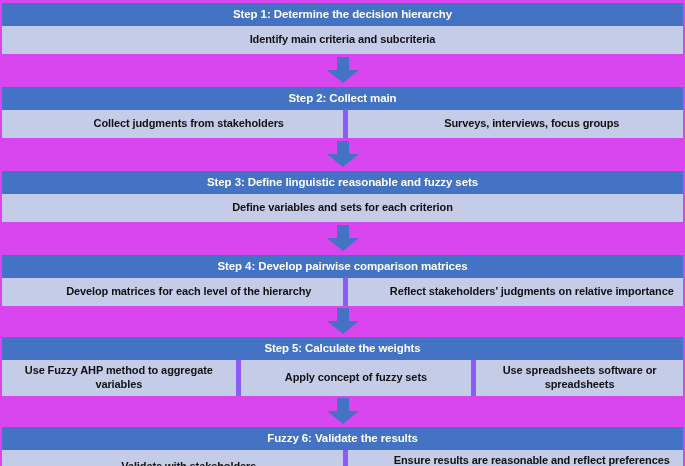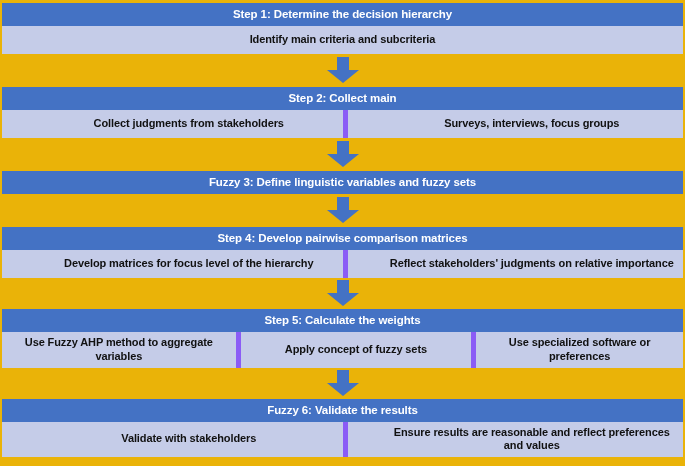--- a/index.html
+++ b/index.html
@@ -10,21 +10,21 @@
   body {
     width: 685px;
     height: 466px;
     font-family: "Liberation Sans", sans-serif;
     overflow: hidden;
   }
   #flowchart {
     width: 685px;
     height: 466px;
     position: relative;
-    background: #eab308;
+    background: #d946ef;
     box-sizing: border-box;
     padding: 3px 2px 0 2px;
   }
   .step-block {
     width: 681px;
     margin: 0 auto;
   }
   .step-header {
     background: #4472C4;
     color: #ffffff;
@@ -106,49 +106,52 @@
     </div>
   </div>
 
   <div class="arrow-wrap">
     <svg class="arrow" viewBox="0 0 34 27">
       <polygon points="11,0 23,0 23,13 33,13 17,26 1,13 11,13" fill="#4472C4"></polygon>
     </svg>
   </div>
 
   <div class="step-block">
-    <div class="step-header">Fuzzy 3: Define linguistic variables and fuzzy sets</div>
+    <div class="step-header">Step 3: Define linguistic reasonable and fuzzy sets</div>
+    <div class="step-subrow">
+      <div class="subcell w-100">Define variables and sets for each criterion</div>
+    </div>
   </div>
 
   <div class="arrow-wrap">
     <svg class="arrow" viewBox="0 0 34 27">
       <polygon points="11,0 23,0 23,13 33,13 17,26 1,13 11,13" fill="#4472C4"></polygon>
     </svg>
   </div>
 
   <div class="step-block">
     <div class="step-header">Step 4: Develop pairwise comparison matrices</div>
     <div class="step-subrow">
-      <div class="subcell w-50">Develop matrices for focus level of the hierarchy</div>
+      <div class="subcell w-50">Develop matrices for each level of the hierarchy</div>
       <div class="subcell w-50">Reflect stakeholders' judgments on relative importance</div>
     </div>
   </div>
 
   <div class="arrow-wrap tight">
     <svg class="arrow" viewBox="0 0 34 27">
       <polygon points="11,0 23,0 23,13 33,13 17,26 1,13 11,13" fill="#4472C4"></polygon>
     </svg>
   </div>
 
   <div class="step-block">
     <div class="step-header">Step 5: Calculate the weights</div>
     <div class="step-subrow">
       <div class="subcell w-34">Use Fuzzy AHP method to aggregate variables</div>
       <div class="subcell w-35">Apply concept of fuzzy sets</div>
-      <div class="subcell w-31">Use specialized software or preferences</div>
+      <div class="subcell w-31">Use spreadsheets software or spreadsheets</div>
     </div>
   </div>
 
   <div class="arrow-wrap tight">
     <svg class="arrow" viewBox="0 0 34 27">
       <polygon points="11,0 23,0 23,13 33,13 17,26 1,13 11,13" fill="#4472C4"></polygon>
     </svg>
   </div>
 
   <div class="step-block">

